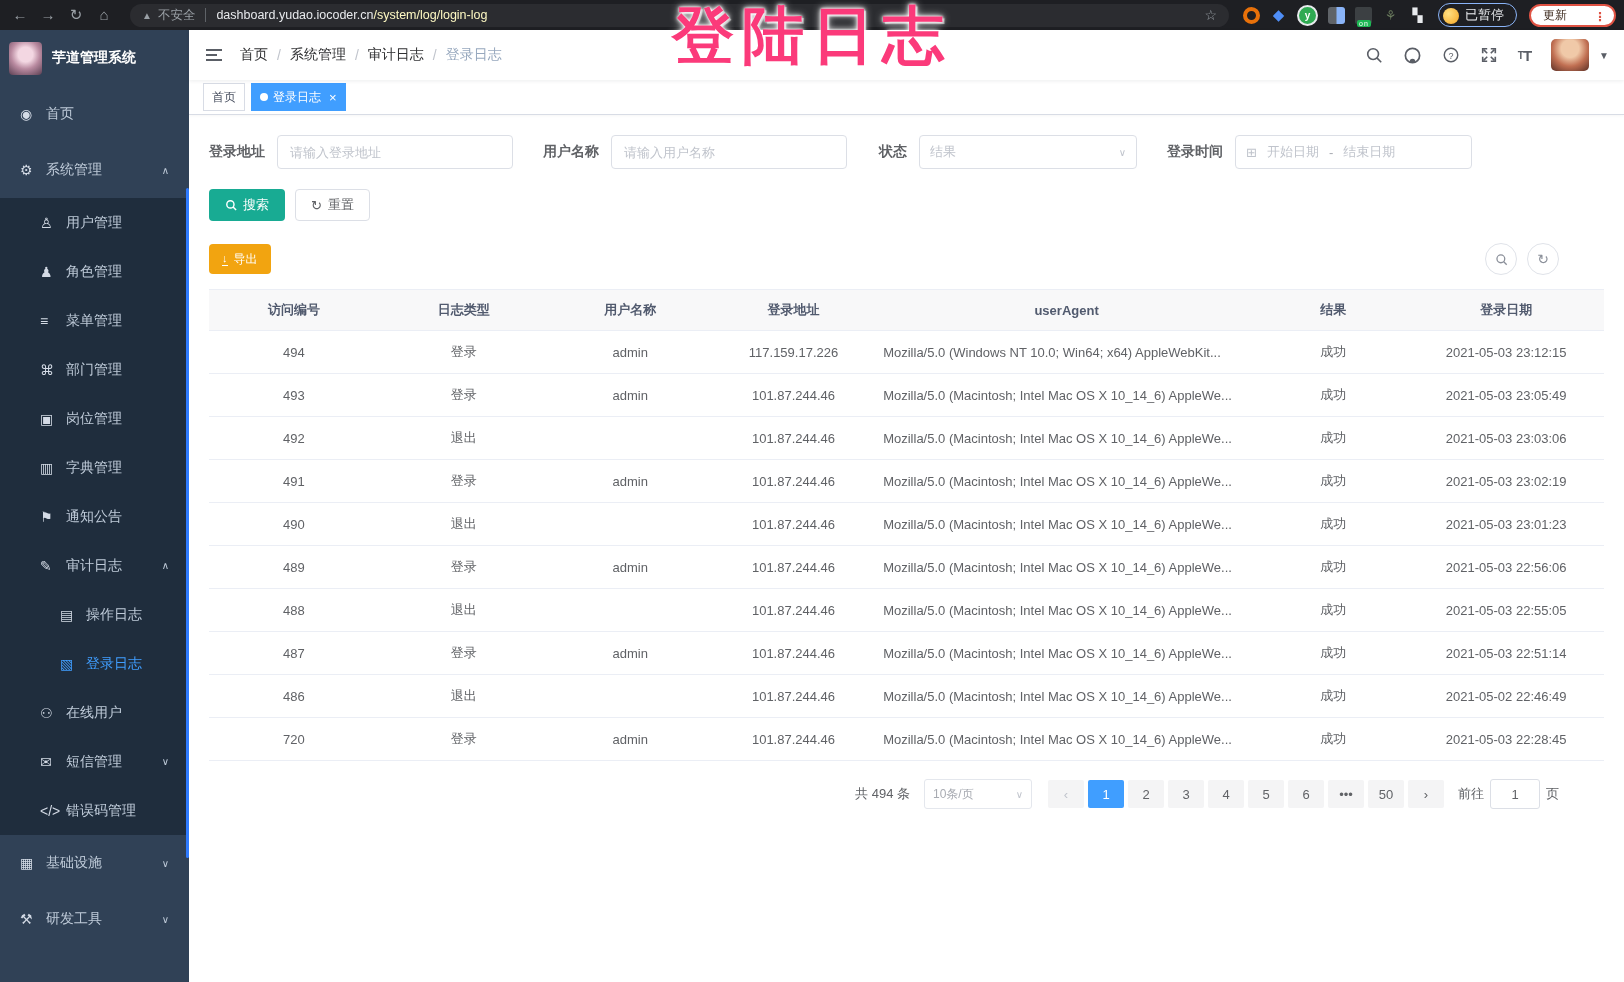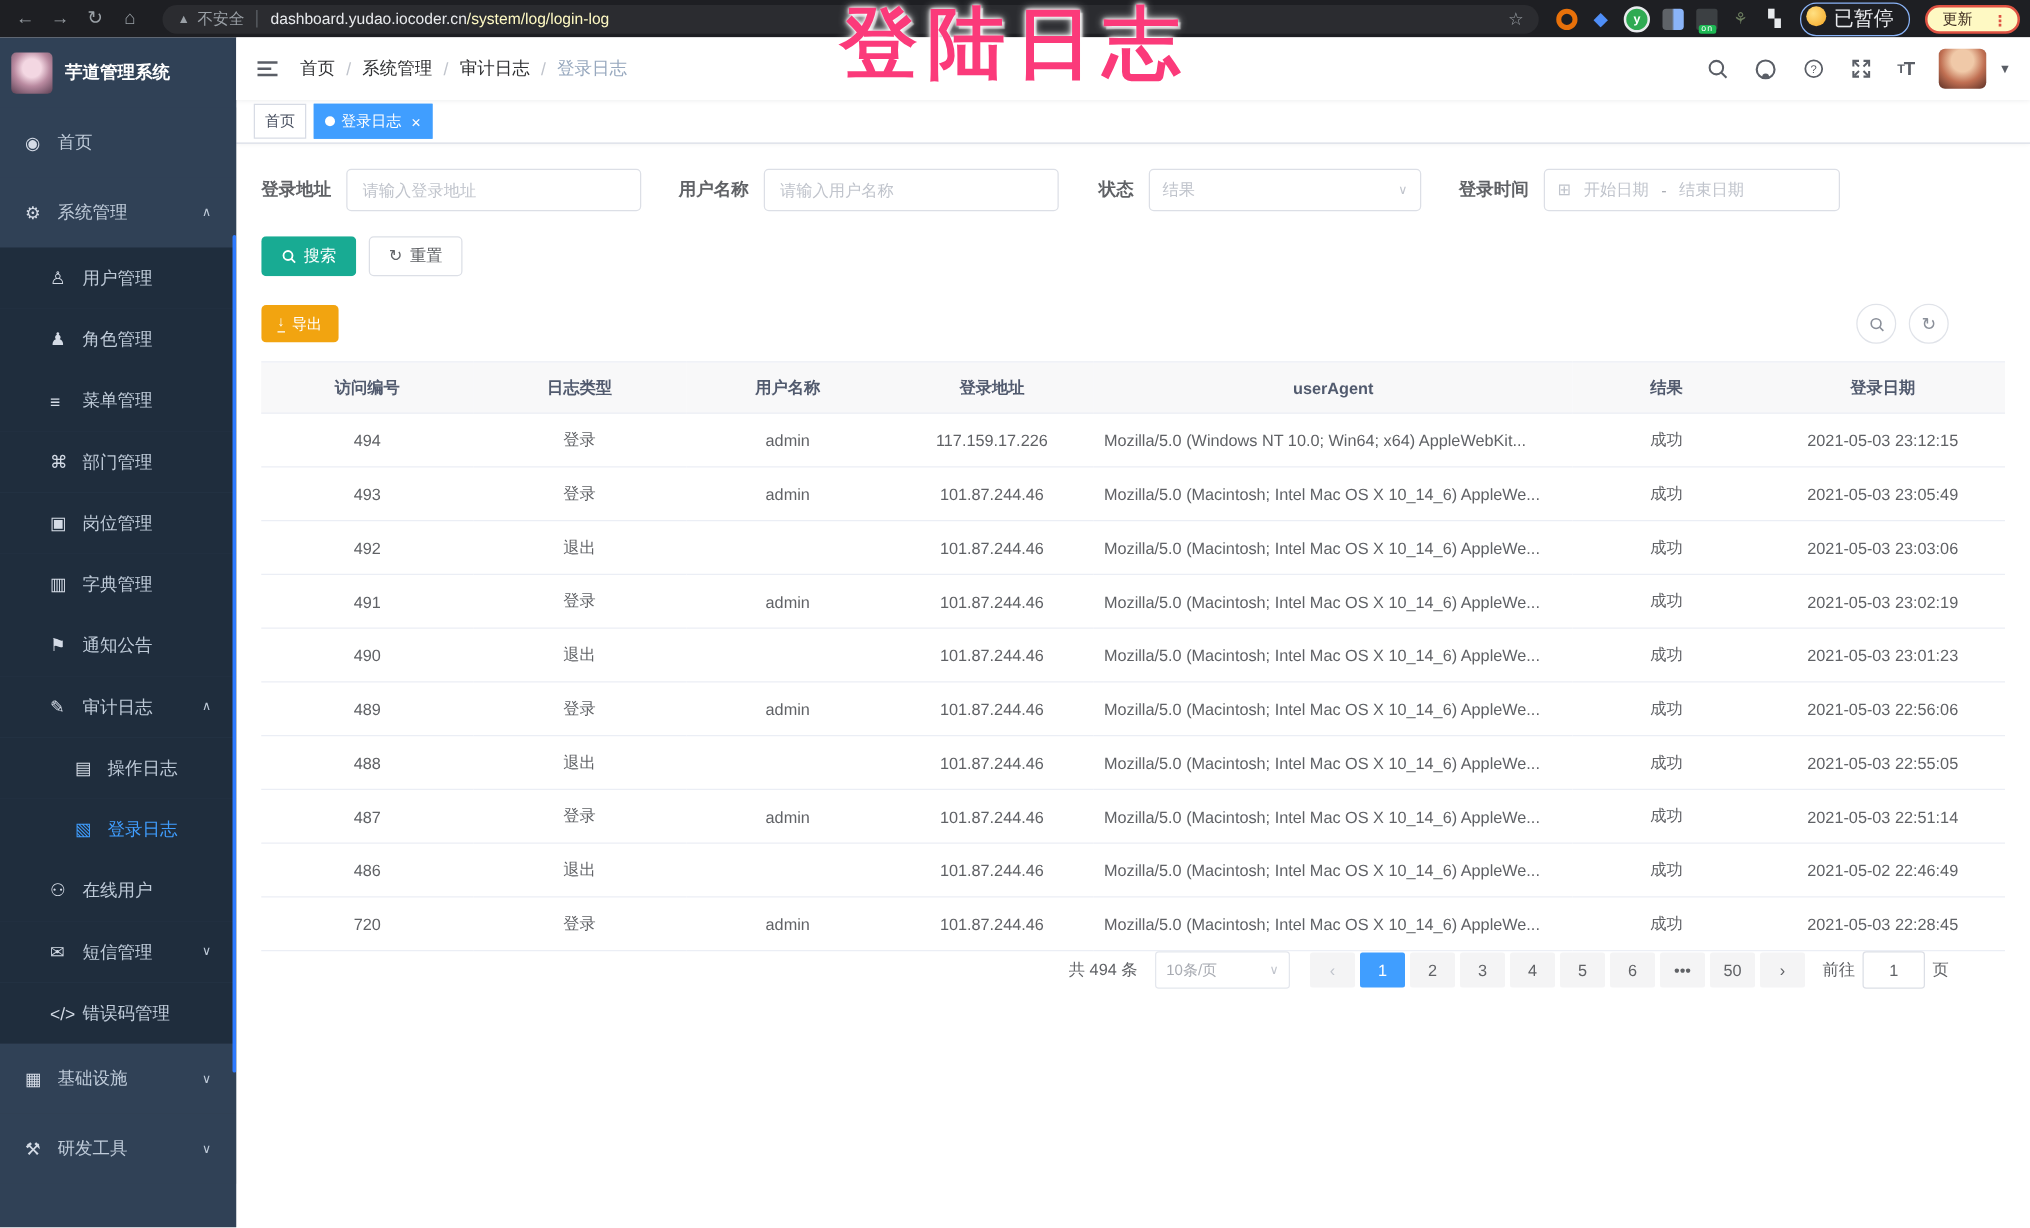--- a/index.html
+++ b/index.html
@@ -20,25 +20,25 @@
   .ext-strip{display:flex;align-items:center;gap:10px;margin-right:8px}
   .ext{width:17px;height:17px;position:relative;display:inline-flex;align-items:center;justify-content:center;font-size:10px}
   .ext.orange-ring{border:4px solid #e8710a;border-radius:50%;width:9px;height:9px}
   .ext.blue-gem{color:#4f8ef7;font-size:15px}
   .ext.green-dot{background:#2faa52;border-radius:50%;color:#fff;font-weight:bold;font-size:10px;border:2px solid #e8eaed}
   .ext.grid{background:linear-gradient(90deg,#5f6368 45%,#8ab4f8 55%);border-radius:3px}
   .ext.list{background:#3c4043;border-radius:2px;color:#dadce0;font-size:9px;letter-spacing:1px}
   .ext .badge{position:absolute;bottom:-3px;left:2px;background:#1db954;color:#fff;font-size:7px;padding:0 2px;border-radius:2px}
   .ext.leaf{color:#6b7c5e;font-size:13px}
   .ext.puzzle{color:#e8eaed;font-size:13px}
-  .paused-pill{border:1px solid #8ab4f8;border-radius:13px;color:#e8eaed;font-size:16px;display:flex;
-               gap:6px;padding:2px 12px 2px 4px;align-items:flex-start;margin-right:8px;white-space:nowrap}
+  .paused-pill{border:1px solid #8ab4f8;border-radius:13px;color:#e8eaed;font-size:13px;display:flex;
+               gap:6px;padding:2px 12px 2px 4px;align-items:flex-end;margin-right:8px;white-space:nowrap}
   .emoji-dot{width:16px;height:16px;border-radius:50%;background:radial-gradient(circle at 35% 35%,#ffe082,#f5a623)}
-  .update-pill{background:#fef9c3;border:2px solid #df5243;border-radius:13px;color:#3c2a1e;font-size:12px;
-               padding:1px 8px 1px 12px;display:flex;align-items:flex-end;gap:16px;white-space:nowrap}
+  .update-pill{background:#ffffff;border:2px solid #df5243;border-radius:13px;color:#3c2a1e;font-size:12px;
+               padding:1px 8px 1px 12px;display:flex;align-items:flex-end;gap:27px;white-space:nowrap}
   .update-dots{color:#df5243;font-weight:bold}
 
   
   .app{display:flex;height:952px;position:relative}
 
   
   .sidebar{width:189px;background:#304156;flex-shrink:0;position:relative;overflow:hidden}
   .logo-row{height:56px;display:flex;align-items:center;gap:10px;padding-left:9px}
   .logo-img{width:33px;height:33px;border-radius:4px;flex-shrink:0;
             background:radial-gradient(circle at 50% 38%,#f3d7e2 28%,#b98aa0 55%,#5a3f52 100%)}
@@ -114,21 +114,21 @@
            white-space:nowrap;overflow:hidden;text-overflow:ellipsis}
   th:nth-child(1),td:nth-child(1){width:12%}
   th:nth-child(2),td:nth-child(2){width:12%}
   th:nth-child(3),td:nth-child(3){width:11.5%}
   th:nth-child(4),td:nth-child(4){width:11.5%}
   th:nth-child(5),td:nth-child(5){width:28.5%}
   th:nth-child(6),td:nth-child(6){width:10.5%}
   th:nth-child(7),td:nth-child(7){width:14%}
   td.ua{text-align:left}
 
-  .pagination{display:flex;align-items:center;justify-content:flex-end;font-size:13px;
+  .pagination{display:flex;align-items:center;justify-content:flex-end;margin-top:18px;font-size:13px;
               color:#606266;gap:6px;padding-right:45px}
   .pg-total{margin-right:8px}
   .size-select{width:90px;height:28px;border:1px solid #e4e7ed;border-radius:3px;display:flex;
                align-items:center;justify-content:space-between;padding:0 8px;color:#a8abb2;font-size:12px;margin-right:10px}
   .pg{min-width:28px;height:28px;background:#f4f4f5;color:#606266;display:inline-flex;align-items:center;
       justify-content:center;border-radius:2px;font-size:13px;cursor:pointer;padding:0 4px}
   .pg.active{background:#409eff;color:#fff}
   .pg.disabled{color:#c0c4cc}
   .goto{display:flex;align-items:center;gap:6px;margin-left:8px}
   .goto-input{width:44px;height:26px;border:1px solid #dcdfe6;border-radius:3px;text-align:center;

